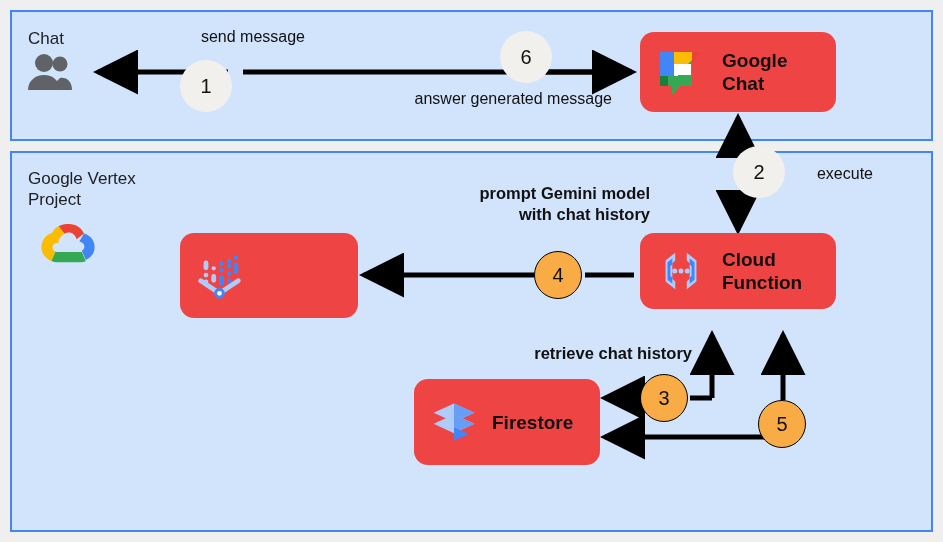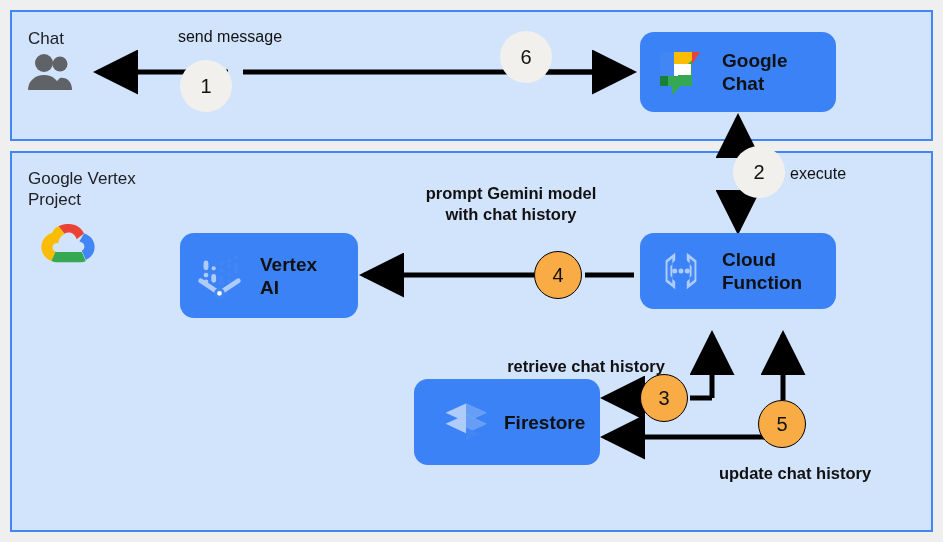--- a/index.html
+++ b/index.html
@@ -23,21 +23,21 @@
   .zone-label{
     position:absolute;
     color:#202124;
     font-size:17px;
     line-height:21px;
     white-space:pre-line;
   }
 
   .node{
     position:absolute;
-    background:#3b82f6;
+    background:#ef4444;
     border-radius:14px;
     display:flex;
     align-items:center;
     box-sizing:border-box;
   }
   .node .node-icon{
     flex:0 0 auto;
     display:flex;align-items:center;justify-content:center;
   }
   .node .node-label{
@@ -47,29 +47,29 @@
     color:#111;
     white-space:pre-line;
   }
 
   #node-google-chat{left:640px;top:32px;width:196px;height:80px;padding-left:14px;}
   #node-google-chat .node-label{margin-left:16px;}
   #node-vertex-ai{left:180px;top:233px;width:178px;height:85px;padding-left:12px;}
   #node-vertex-ai .node-label{margin-left:14px;}
   #node-cloud-function{left:640px;top:233px;width:196px;height:76px;padding-left:14px;}
   #node-cloud-function .node-label{margin-left:14px;}
-  #node-firestore{left:414px;top:379px;width:186px;height:86px;padding-left:26px;}
+  #node-firestore{left:414px;top:379px;width:186px;height:86px;padding-left:14px;}
   #node-firestore .node-label{margin-left:12px;}
 
   .flow-label{
     position:absolute;
     color:#111;
     font-size:16px;
     line-height:21px;
-    text-align:center;
+    text-align:right;
     white-space:pre-line;
   }
   .flow-label.bold{font-weight:bold;font-size:16.5px;}
 
   .step{
     position:absolute;
     border-radius:50%;
     display:flex;align-items:center;justify-content:center;
     font-size:20px;
     color:#111;
@@ -171,22 +171,20 @@
           <rect x="36" y="10" width="5" height="5" rx="2.5"></rect>
           <circle cx="38.5" cy="26" r="2.4"></circle>
           <circle cx="38.5" cy="33" r="2.4"></circle>
           <rect x="43" y="14" width="5" height="12" rx="2.5"></rect>
           <circle cx="45.5" cy="9" r="2.3"></circle>
         </g>
         <path d="M9 33 L28.5 46 L48 33" stroke="#aecbfa" stroke-width="5" fill="none" stroke-linecap="round" stroke-linejoin="round"></path>
         <circle cx="28.5" cy="46" r="4" fill="#fff" stroke="#4285f4" stroke-width="3"></circle>
       </svg>
     </span>
-    <span class="node-label">Vertex
-AI</span>
   </div>
 
   <div class="node" id="node-cloud-function">
     <span class="node-icon">
       <svg viewBox="0 0 56 56" width="54" height="54">
         <path d="M22 9 L12 17 L12 39 L22 47 L22 39 L19 36 L19 20 L22 17 Z" fill="#aecbfa"></path>
         <path d="M34 9 L44 17 L44 39 L34 47 L34 39 L37 36 L37 20 L34 17 Z" fill="#aecbfa"></path>
         <path d="M19 15 L14 19 L14 37 L19 41 L19 35 L17 33 L17 23 L19 21 Z" fill="#4285f4"></path>
         <path d="M37 15 L42 19 L42 37 L37 41 L37 35 L39 33 L39 23 L37 21 Z" fill="#4285f4"></path>
         <circle cx="21.5" cy="28" r="2.6" fill="#aecbfa"></circle>
@@ -205,25 +203,25 @@
         <path d="M28 8 L50 18 L28 28 Z" fill="#669df6"></path>
         <path d="M6 30 L28 20 L50 30 L28 40 Z" fill="#aecbfa"></path>
         <path d="M28 20 L50 30 L28 40 Z" fill="#669df6"></path>
         <path d="M28 34 L44 41 L28 48 Z" fill="#4285f4"></path>
       </svg>
     </span>
     <span class="node-label">Firestore</span>
   </div>
 
   <div class="flow-label" style="left:155px;top:26px;width:150px;">send message</div>
-  <div class="flow-label" style="left:790px;top:163px;width:110px;text-align:left;">execute</div>
-  <div class="flow-label bold" style="left:396px;top:183px;width:230px;">prompt Gemini model
+  <div class="flow-label" style="left:330px;top:88px;width:282px;">answer generated message</div>
+  <div class="flow-label" style="left:790px;top:163px;width:110px;text-align:center;">execute</div>
+  <div class="flow-label bold" style="left:420px;top:183px;width:230px;">prompt Gemini model
 with chat history</div>
-  <div class="flow-label bold" style="left:480px;top:356px;width:212px;">retrieve chat history</div>
-  <div class="flow-label bold" style="left:690px;top:463px;width:210px;">update chat history</div>
+  <div class="flow-label bold" style="left:480px;top:343px;width:212px;">retrieve chat history</div>
 
   <div class="step gray" style="left:180px;top:60px;">1</div>
   <div class="step gray" style="left:733px;top:146px;">2</div>
   <div class="step orange" style="left:640px;top:374px;">3</div>
   <div class="step orange" style="left:534px;top:251px;">4</div>
   <div class="step orange" style="left:758px;top:400px;">5</div>
   <div class="step gray" style="left:500px;top:31px;">6</div>
 
 </div>
 

